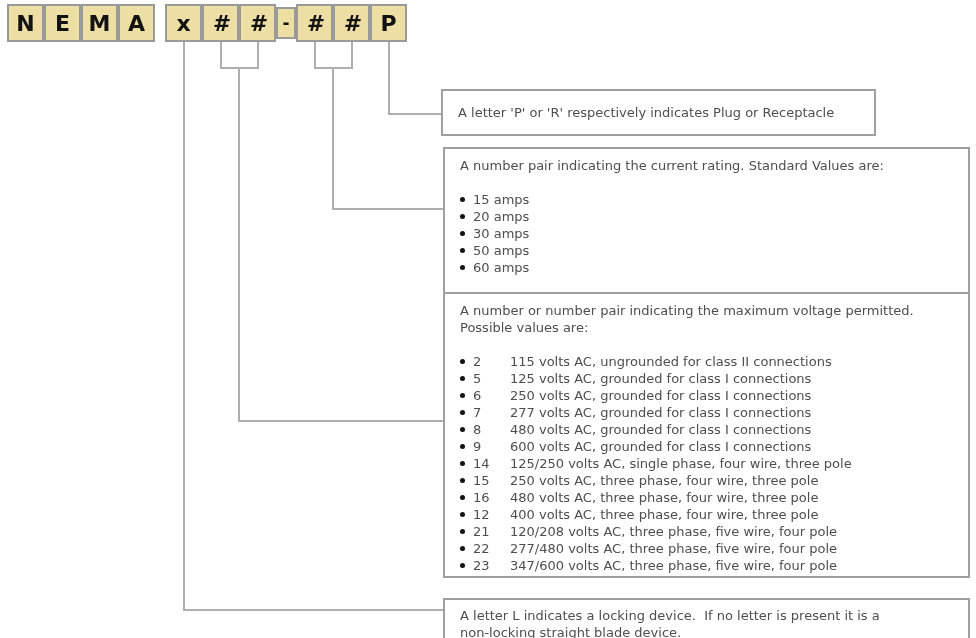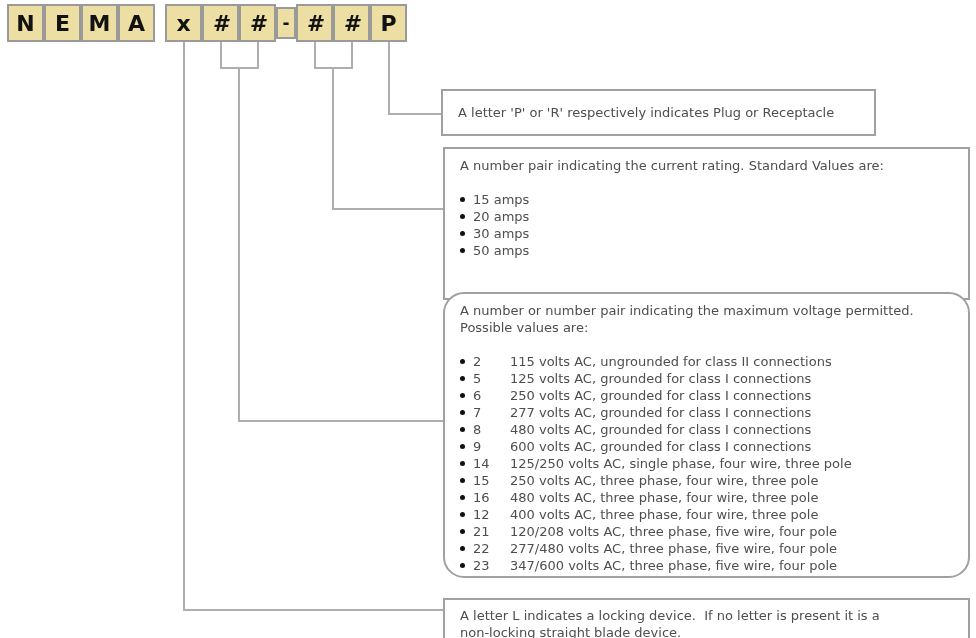--- a/index.html
+++ b/index.html
@@ -25,21 +25,21 @@
   
   .panel{
     position:absolute;left:443px;width:527px;
     background:#ffffff;border:2px solid #a0a0a0;
     box-sizing:border-box;
     color:#4e4e4e;font-size:13px;line-height:17px;
   }
   .panel-text{white-space:pre-wrap;}
   #panel-plug{left:441px;top:89px;width:435px;height:47px;display:flex;align-items:center;padding-left:15px;}
   #panel-current{top:147px;height:153px;padding:8px 10px 0 15px;}
-  #panel-voltage{top:292px;height:286px;padding:8px 10px 0 15px;border-radius:21px;}
+  #panel-voltage{top:292px;height:286px;padding:8px 10px 0 15px;}
   #panel-locking{top:598px;height:48px;padding:7px 0 0 15px;}
   .panel-header{margin-bottom:17px;white-space:pre-wrap;}
   .li{display:flex;align-items:center;height:17px;}
   .dot{
     width:5px;height:5px;border-radius:50%;
     background:#111111;flex:0 0 auto;margin-right:8px;
   }
   .vcode{display:inline-block;width:37px;flex:0 0 auto;}
 </style>
 </head>
@@ -92,20 +92,24 @@
         <span class="dot"></span>
         <span>20 amps</span>
       </div>
     <div class="li">
         <span class="dot"></span>
         <span>30 amps</span>
       </div>
     <div class="li">
         <span class="dot"></span>
         <span>50 amps</span>
+      </div>
+    <div class="li">
+        <span class="dot"></span>
+        <span>60 amps</span>
       </div>
   </div>
 
   <div class="panel" id="panel-voltage">
     <div class="panel-header">A number or number pair indicating the maximum voltage permitted.
 Possible values are:</div>
     <div class="li">
         <span class="dot"></span>
         <span class="vcode">2</span>
         <span>115 volts AC, ungrounded for class II connections</span>

